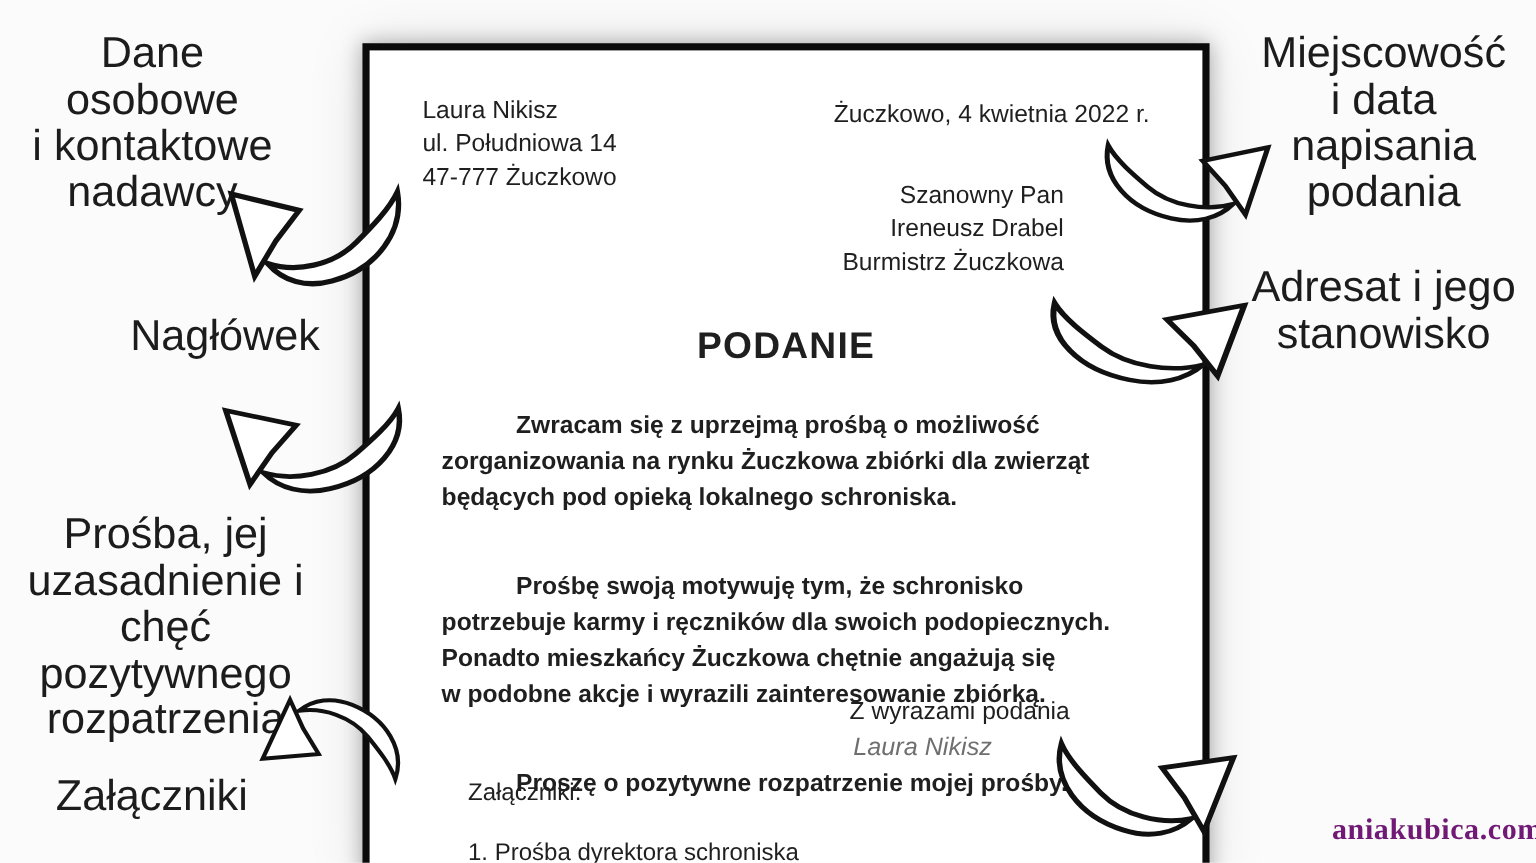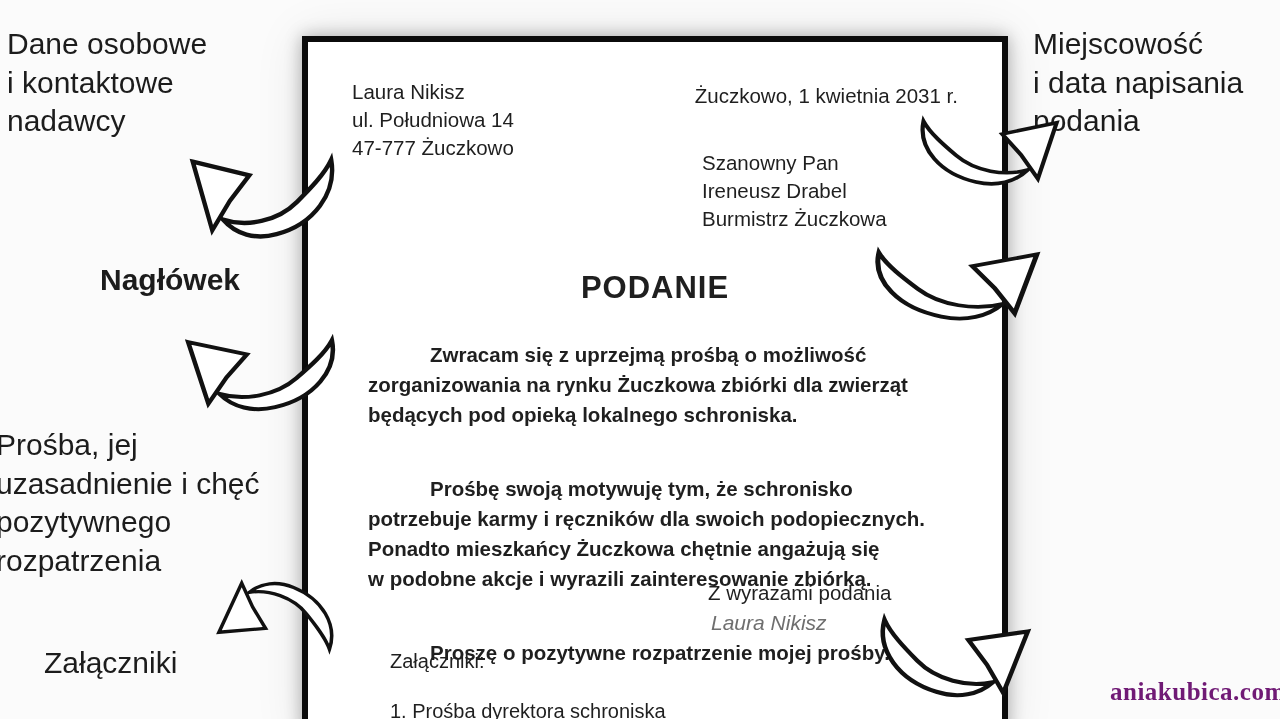--- a/index.html
+++ b/index.html
@@ -17,36 +17,36 @@
     box-sizing:border-box;background:#ffffff;
     border:6px solid #0b0b0b;
     box-shadow:0 0 16px rgba(0,0,0,0.30), 0 0 45px rgba(0,0,0,0.10);
     z-index:1;
   }
 
   
   .ltr{position:absolute;z-index:3;font-size:20.5px;line-height:28px;white-space:pre-line;}
   .sender{left:352px;top:78px;}
   .dateline{left:650px;top:82px;width:308px;text-align:right;white-space:nowrap;}
-  .addressee{left:702px;top:149px;}
+  .addressee{left:702px;top:149px;text-align:right;}
   .title{left:302px;top:272px;width:706px;text-align:center;
          font-size:31px;font-weight:700;letter-spacing:1px;line-height:32px;white-space:nowrap;}
   .letter-body{left:368px;top:312px;width:580px;}
   .letter-body p{margin:0 0 16px 0;text-indent:62px;font-size:20.5px;line-height:30px;white-space:pre-line;font-weight:bold;}
   .letter-body p.p3{}
   .closing{left:708px;top:580px;line-height:26px;white-space:nowrap;}
   .signature{left:711px;top:610px;font-style:italic;color:#6f6f6f;font-size:21px;line-height:26px;white-space:nowrap;}
   .attachments{left:390px;top:624px;font-size:20px;line-height:25px;}
   .attachments div{white-space:nowrap;}
 
   
-  .ann{position:absolute;z-index:2;font-size:30px;line-height:38.5px;
-       color:#1c1c1c;white-space:pre-line;}
+  .ann{position:absolute;z-index:2;font-size:36px;line-height:38.5px;
+       color:#1c1c1c;text-align:center;white-space:pre-line;}
   .ann-sender{left:7px;top:25px;width:240px;}
-  .ann-header{left:100px;top:261px;width:175px;font-weight:bold;}
+  .ann-header{left:100px;top:261px;width:175px;}
   .ann-request{left:-4px;top:426px;width:284px;}
   .ann-attachments{left:44px;top:644px;width:165px;}
   .ann-place-date{left:1033px;top:25px;width:240px;}
   .ann-addressee{left:1033px;top:220px;width:240px;}
   .ann-closing{left:1040px;top:491px;width:228px;}
 
   .watermark{
     position:absolute;left:1110px;top:678px;width:210px;z-index:2;
     font-family:"Liberation Serif","DejaVu Serif",serif;font-weight:700;
     font-size:25px;color:#701a75;letter-spacing:0.5px;white-space:nowrap;
@@ -65,21 +65,21 @@
 </head>
 <body>
 
 <div class="stage">
 
   <div class="paper"></div>
 
   <div class="ltr sender">Laura Nikisz
 ul. Południowa 14
 47-777 Żuczkowo</div>
-  <div class="ltr dateline">Żuczkowo, 1 kwietnia 2031 r.</div>
+  <div class="ltr dateline">Żuczkowo, 4 kwietnia 2022 r.</div>
   <div class="ltr addressee">Szanowny Pan
 Ireneusz Drabel
 Burmistrz Żuczkowa</div>
   <div class="ltr title">PODANIE</div>
 
   <div class="ltr letter-body">
     <p>Zwracam się z uprzejmą prośbą o możliwość
 zorganizowania na rynku Żuczkowa zbiórki dla zwierząt
 będących pod opieką lokalnego schroniska.</p>
     <p>Prośbę swoją motywuję tym, że schronisko
@@ -103,20 +103,22 @@
 nadawcy</div>
   <div class="ann ann-header">Nagłówek</div>
   <div class="ann ann-request">Prośba, jej
 uzasadnienie i chęć
 pozytywnego
 rozpatrzenia</div>
   <div class="ann ann-attachments">Załączniki</div>
   <div class="ann ann-place-date">Miejscowość
 i data napisania
 podania</div>
+  <div class="ann ann-addressee">Adresat i jego
+stanowisko</div>
 
   <div class="watermark">aniakubica.com</div>
 
   <svg class="arr a1" viewBox="0 0 160 100" preserveAspectRatio="none">
     <path d="M 8 14 C 2 48 26 80 64 90 C 86 96 106 90 119 75 C 95 83 63 77 43 57 C 30 44 15 29 8 14 Z"></path>
     <path d="M 150 16 L 92 30 L 112 56 L 130 86 Z"></path>
   </svg>
   <svg class="arr a2" viewBox="0 0 160 100" preserveAspectRatio="none">
     <path d="M 8 14 C 2 48 26 80 64 90 C 86 96 106 90 119 75 C 95 83 63 77 43 57 C 30 44 15 29 8 14 Z"></path>
     <path d="M 150 16 L 92 30 L 112 56 L 130 86 Z"></path>

